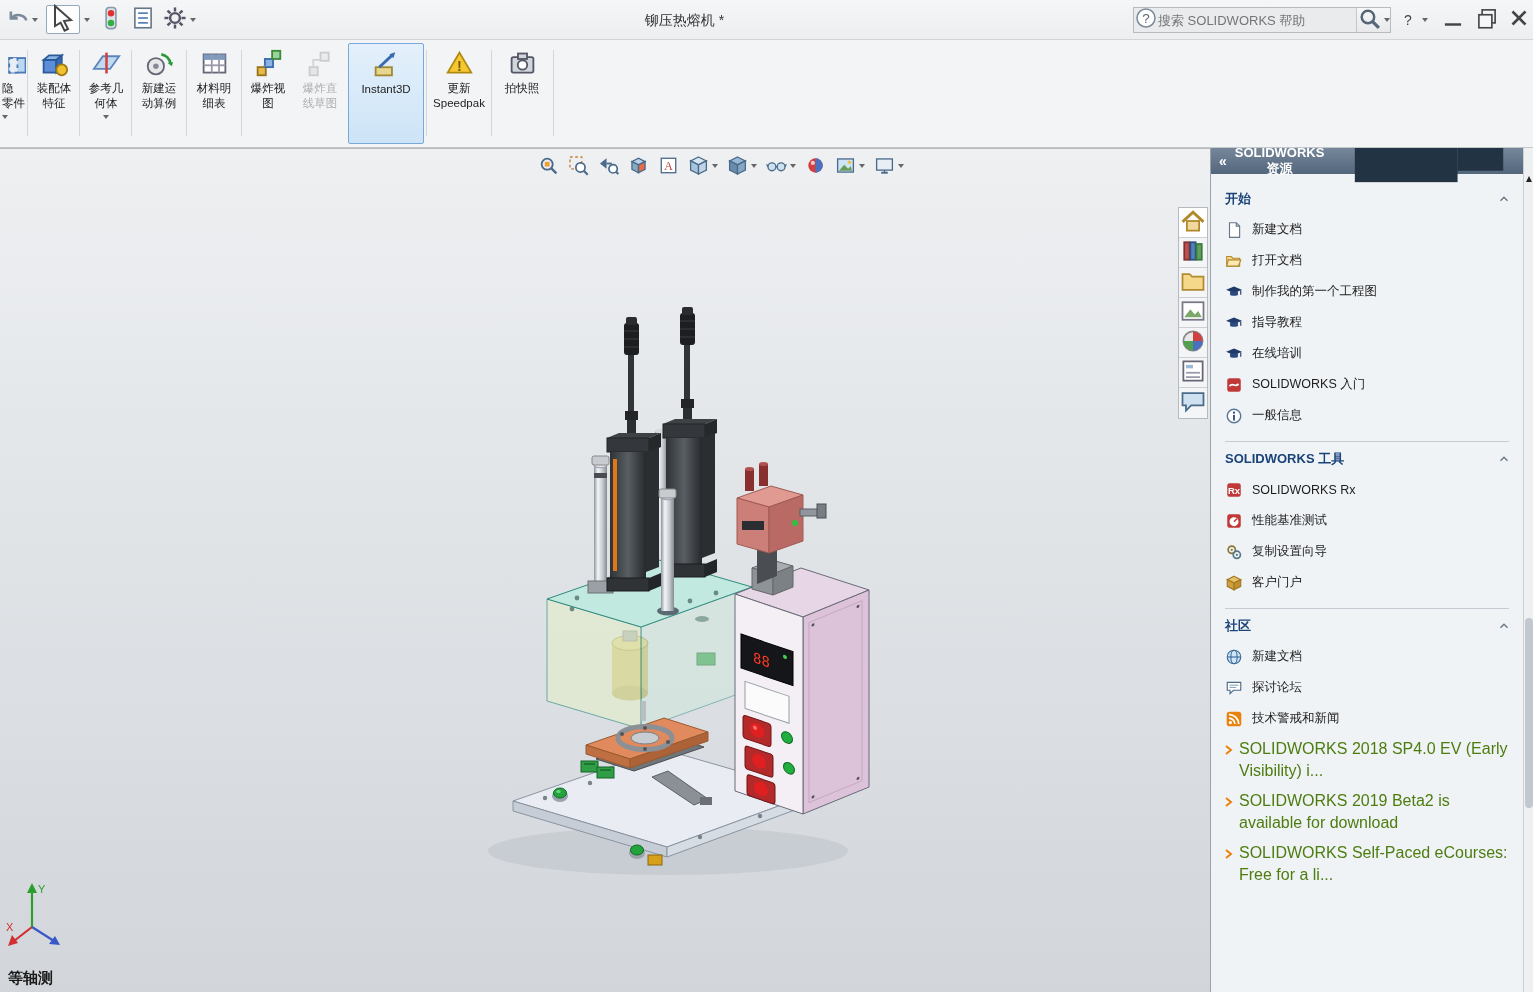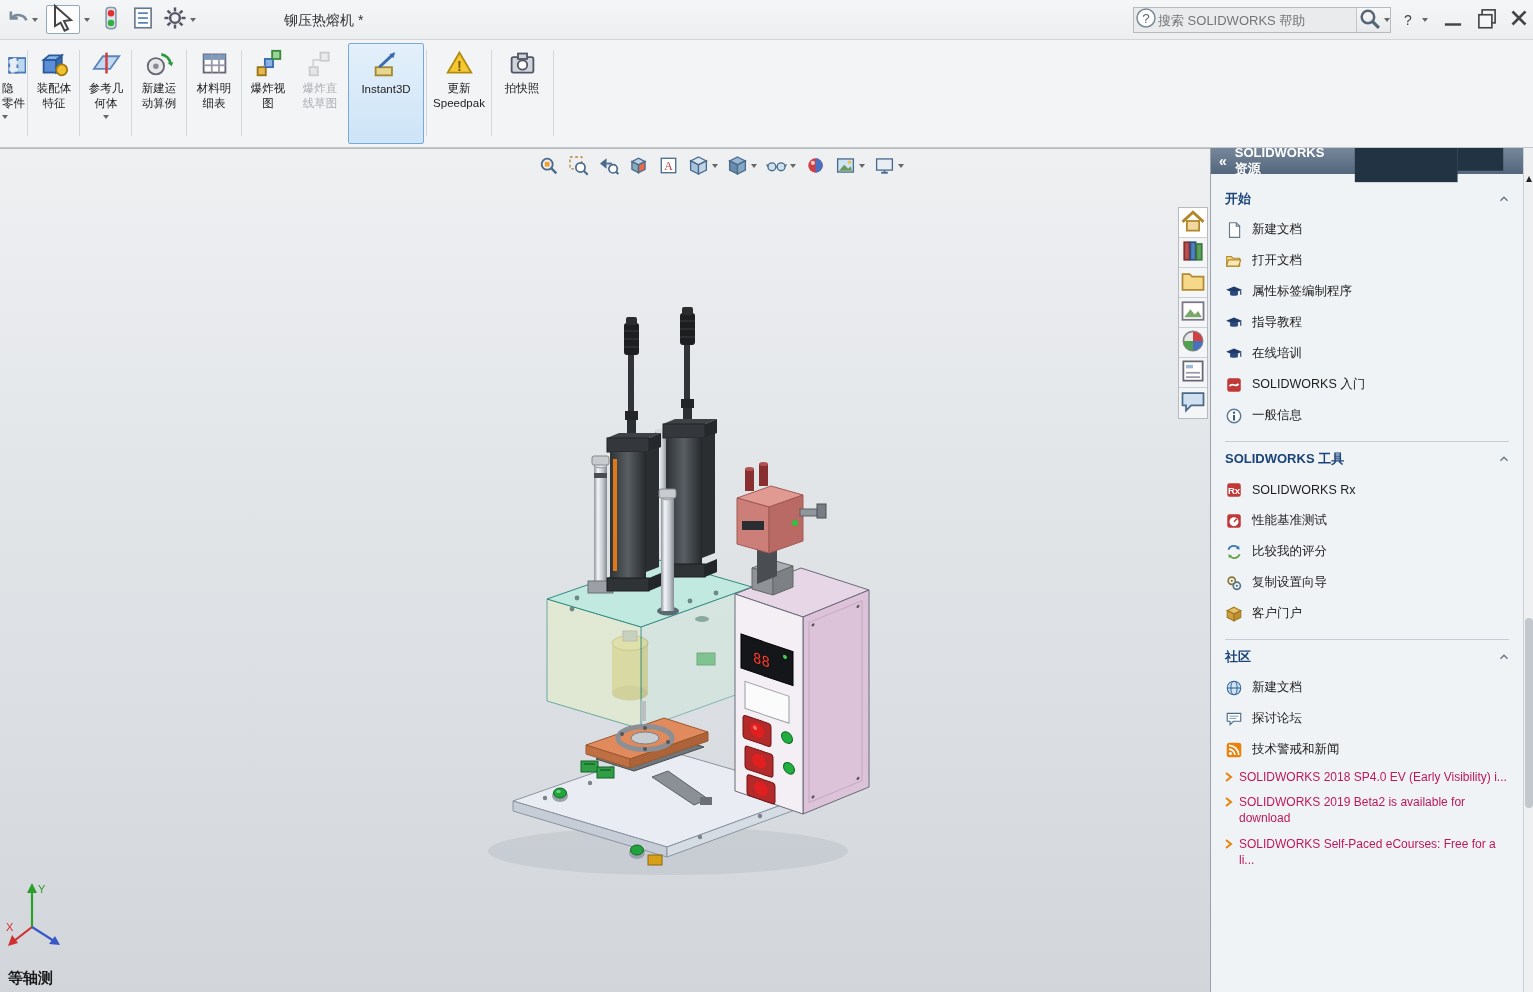--- a/index.html
+++ b/index.html
@@ -7,21 +7,21 @@
 .app{position:relative;width:1533px;height:992px;background:#e8eaec;overflow:hidden}
 
 
 .titlebar{position:absolute;top:0;left:0;width:1533px;height:40px;background:linear-gradient(#f5f6f7,#eceef0);border-bottom:1px solid #d2d5d8}
 .tbbtn{position:absolute;top:7px;width:26px;height:26px;display:flex;align-items:center;justify-content:center;border-radius:3px}
 .tbbtn svg{width:17px;height:17px}
 .caret{width:0;height:0;border-left:3.5px solid transparent;border-right:3.5px solid transparent;border-top:4px solid #666;display:inline-block}
 .tb-caret{position:absolute;top:18px}
 .tb-cursorbox{position:absolute;left:46px;top:5px;width:34px;height:29px;background:#fdfdfd;border:1px solid #93a8bd;border-radius:2px;display:flex;align-items:center;justify-content:center}
 .tb-cursorbox svg{width:16px;height:16px}
-.tb-title{position:absolute;left:284px;right:480px;top:0;height:40px;line-height:40px;text-align:left;font-size:14px;color:#333;white-space:nowrap;overflow:hidden}
+.tb-title{position:absolute;left:316px;right:480px;top:0;height:40px;line-height:40px;text-align:center;font-size:14px;color:#333;white-space:nowrap;overflow:hidden}
 .searchbox{position:absolute;left:1133px;top:7px;width:258px;height:26px;background:#e9ebed;border:1px solid #b7bbbf;display:flex;align-items:center}
 .searchbox .sb-help{width:24px;display:flex;justify-content:center}
 .searchbox .sb-help svg{width:15px;height:15px}
 .searchbox input{flex:1;border:none;background:transparent;font-size:13px;color:#444;font-family:"Liberation Sans",sans-serif;outline:none}
 .searchbox .sb-mag{width:34px;height:24px;background:linear-gradient(#f6f7f8,#e7e9eb);border-left:1px solid #c4c8cc;display:flex;align-items:center;justify-content:center;gap:2px}
 .searchbox .sb-mag svg{width:15px;height:15px}
 .winctl{position:absolute;top:8px;width:26px;height:24px;display:flex;align-items:center;justify-content:center}
 .winctl svg{width:15px;height:15px}
 
 
@@ -51,33 +51,33 @@
 
 .ttabs{position:absolute;left:1178px;top:207px;width:30px;background:#f4f5f6;border:1px solid #b6babe}
 .ttab{height:30px;display:flex;align-items:center;justify-content:center;border-bottom:1px solid #ccd0d4;cursor:pointer}
 .ttab:last-child{border-bottom:none}
 .ttab.active{background:#ffffff}
 .ttab svg{width:17px;height:17px}
 
 
 .panel{position:absolute;left:1210px;top:148px;width:313px;height:844px;background:#f0f3f6;border-left:1px solid #9aa2ac;overflow:hidden}
 .panel-header{height:26px;background:linear-gradient(#79capsule,#55687e);background:linear-gradient(#7b8c9e,#55687e);background:linear-gradient(#76879a,#53667c);color:#fff;display:flex;align-items:center;font-size:13px;font-weight:bold}
-.panel-header .ph-title{flex:1;text-align:left}
+.panel-header .ph-title{flex:1;text-align:center}
 .ph-btn{padding:0 8px;color:#fff;font-size:14px;cursor:pointer;display:flex;align-items:center}
 .ph-btn svg{width:14px;height:14px}
 .panel-body{padding:8px 12px 0 14px;height:818px;overflow:hidden}
 .sec-header{display:flex;align-items:center;margin:8px 0 6px;color:#1a4378;font-weight:bold;font-size:13px}
 .sec-header .chev{margin-left:auto;width:14px;height:14px;cursor:pointer}
 .sec-header .chev svg{width:14px;height:14px}
 .pitem{display:flex;align-items:center;height:31px;font-size:12.5px;color:#1c1c1c;cursor:pointer}
 .pitem .picon{width:18px;height:18px;margin-right:9px;flex:none}
 .pitem .picon svg{width:100%;height:100%}
 .divider{border-top:1px solid #c6ccd3;margin:10px 2px 2px 0}
 .news{margin-top:4px}
-.news-item{display:flex;margin-bottom:9px;font-size:12px;color:#be185d;line-height:1.35;cursor:pointer}
+.news-item{display:flex;margin-bottom:9px;font-size:16px;color:#4d7c0f;line-height:1.35;cursor:pointer}
 .news-item .picon{width:8px;height:12px;margin:2px 6px 0 0;flex:none}
 .vscroll{position:absolute;left:1523px;top:148px;width:10px;height:844px;background:#eef0f2;border-left:1px solid #ccd0d4}
 .vthumb{position:absolute;left:1px;width:8px;top:470px;height:190px;background:#c3c8ce;border-radius:4px}
 .varrow{position:absolute;left:2px;top:28px;width:0;height:0;border-left:3.5px solid transparent;border-right:3.5px solid transparent;border-bottom:6px solid #222}
 </style>
 </head>
 <body>
 
 <div class="app">
 
@@ -632,21 +632,21 @@
               <path d="M3 7 h11 l-2 5.5 H1.5 Z" fill="#fce8b0" stroke="#b08a30"></path>
             </svg></span>
           <span>打开文档</span>
         </div>
       <div class="pitem">
           <span class="picon" style="display: inline-block;"><svg viewBox="0 0 16 16" style="width: 100%; height: 100%;">
               <polygon points="8,3 15,6 8,9 1,6" fill="#203a6a"></polygon>
               <path d="M4.5 7.5 v3 c0,1.2 7,1.2 7,0 v-3" fill="#2c4a80"></path>
               <line x1="14" y1="6.5" x2="14" y2="10.5" stroke="#203a6a"></line>
             </svg></span>
-          <span>属性标签编制程序</span>
+          <span>制作我的第一个工程图</span>
         </div>
       <div class="pitem">
           <span class="picon" style="display: inline-block;"><svg viewBox="0 0 16 16" style="width: 100%; height: 100%;">
               <polygon points="8,3 15,6 8,9 1,6" fill="#203a6a"></polygon>
               <path d="M4.5 7.5 v3 c0,1.2 7,1.2 7,0 v-3" fill="#2c4a80"></path>
               <line x1="14" y1="6.5" x2="14" y2="10.5" stroke="#203a6a"></line>
             </svg></span>
           <span>指导教程</span>
         </div>
       <div class="pitem">
@@ -688,29 +688,20 @@
             </svg></span>
           <span>SOLIDWORKS Rx</span>
         </div>
       <div class="pitem">
           <span class="picon" style="display: inline-block;"><svg viewBox="0 0 16 16" style="width: 100%; height: 100%;">
               <rect x="2" y="2" width="12" height="12" rx="2" fill="#c03838"></rect>
               <circle cx="8" cy="8.6" r="4" fill="#fff"></circle>
               <line x1="8" y1="8.6" x2="10.5" y2="6" stroke="#c03838" stroke-width="1.4"></line>
             </svg></span>
           <span>性能基准测试</span>
-        </div>
-      <div class="pitem">
-          <span class="picon" style="display: inline-block;"><svg viewBox="0 0 16 16" style="width: 100%; height: 100%;">
-              <path d="M3 6 a5 5 0 0 1 9-1" fill="none" stroke="#3a7ab0" stroke-width="1.6"></path>
-              <polygon points="12.6,2.5 12.9,6 9.8,5" fill="#3a7ab0"></polygon>
-              <path d="M13 10 a5 5 0 0 1 -9 1" fill="none" stroke="#6aa04a" stroke-width="1.6"></path>
-              <polygon points="3.4,13.5 3.1,10 6.2,11" fill="#6aa04a"></polygon>
-            </svg></span>
-          <span>比较我的评分</span>
         </div>
       <div class="pitem">
           <span class="picon" style="display: inline-block;"><svg viewBox="0 0 16 16" style="width: 100%; height: 100%;">
               <circle cx="6" cy="6" r="3.2" fill="none" stroke="#887733" stroke-width="1.5"></circle>
               <circle cx="10.5" cy="10.5" r="3.2" fill="none" stroke="#557788" stroke-width="1.5"></circle>
               <circle cx="6" cy="6" r="1" fill="#887733"></circle>
               <circle cx="10.5" cy="10.5" r="1" fill="#557788"></circle>
             </svg></span>
           <span>复制设置向导</span>
         </div>

